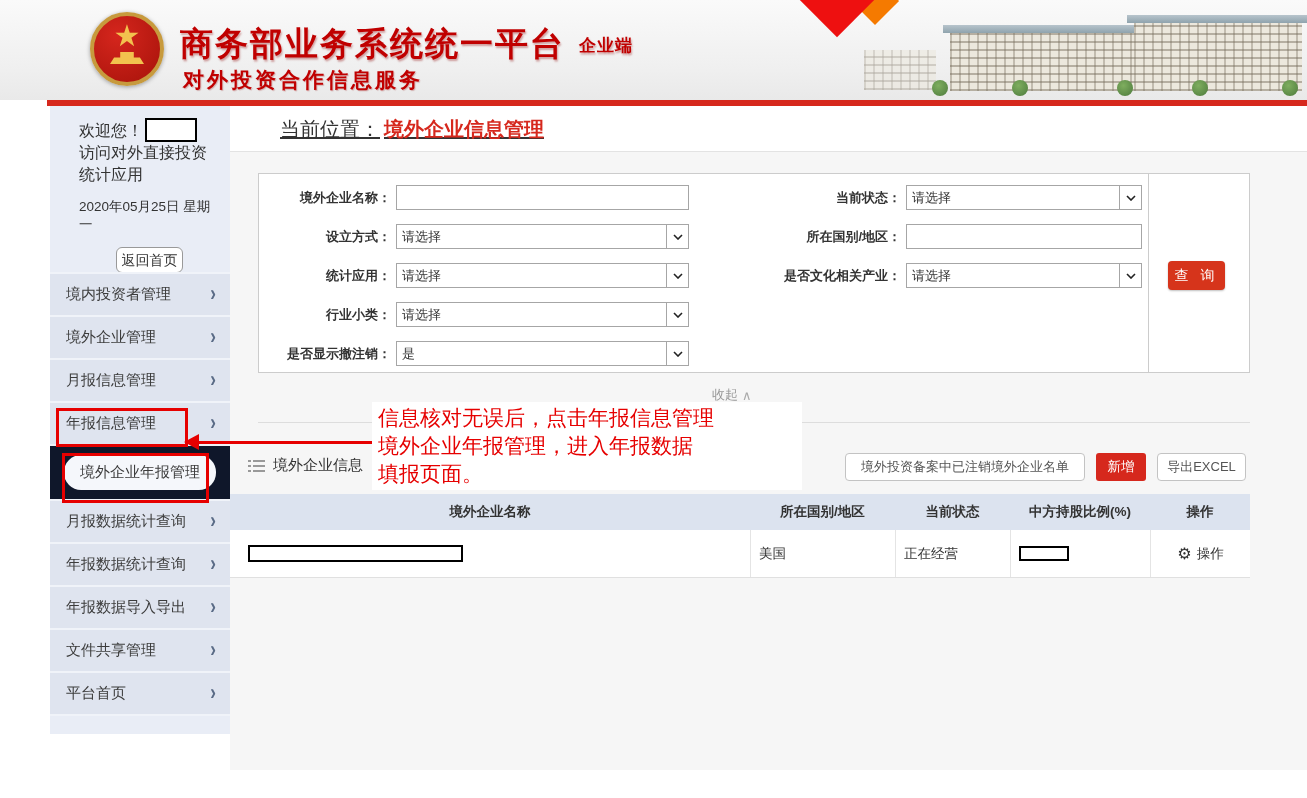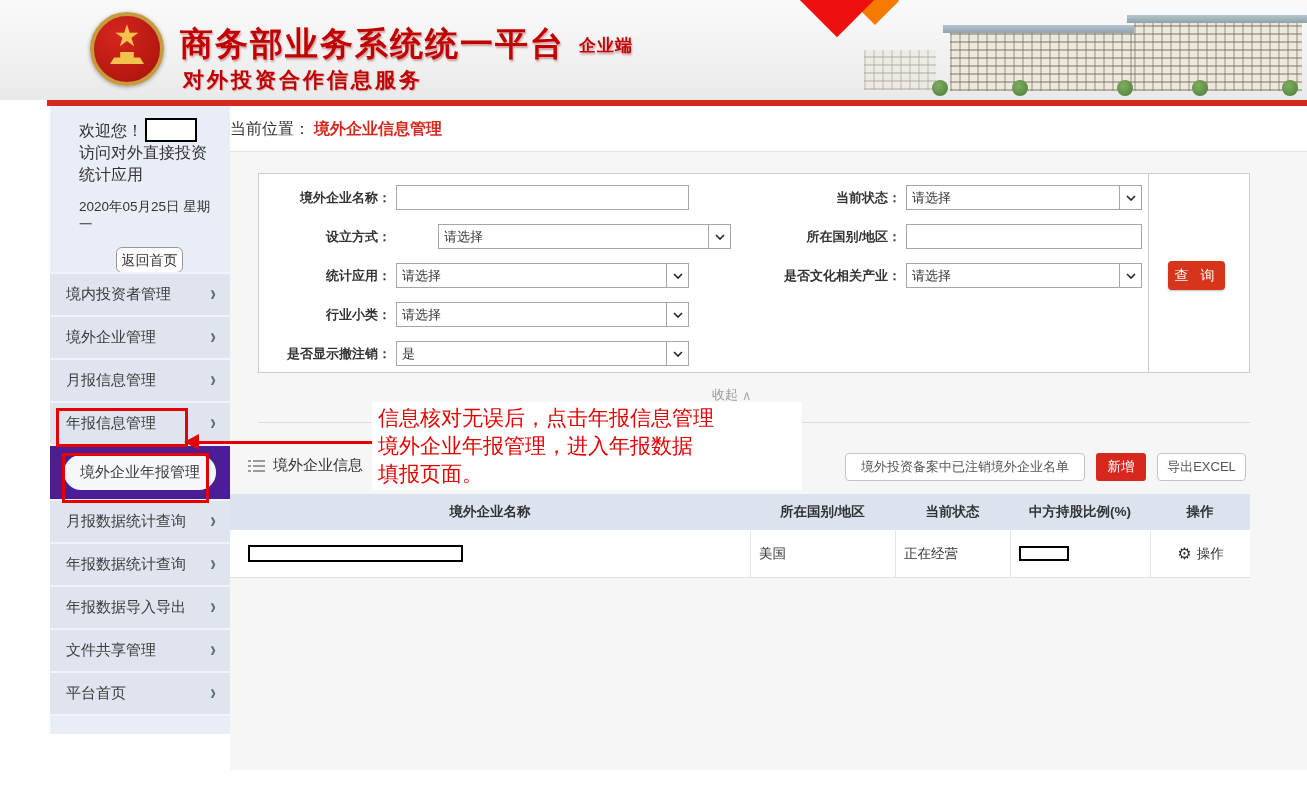--- a/index.html
+++ b/index.html
@@ -41,27 +41,27 @@
   .redacted { background:#fff; border:2px solid #000; }
   .redacted-user { width:52px; height:24px; margin-left:2px; }
   .welcome-line { font-size:16px; line-height:22px; }
   .side-date { margin-top:12px; font-size:13.5px; }
   .btn-back { display:block; margin:13px auto 0; width:67px; height:26px; background:#fff; border:1px solid #999;
     border-radius:6px; font-size:14px; color:#333; text-align:center; line-height:24px; cursor:pointer; }
   .menu { position:absolute; left:0; top:166px; width:180px; border-top:2px solid #f0f3f9; }
   .menu-item { height:43px; background:#dfe4ef; border-bottom:2px solid #f0f3f9; display:flex; align-items:center;
     justify-content:space-between; padding:0 14px 0 16px; font-size:15px; color:#3c3c3c; cursor:pointer; white-space:nowrap; }
   .chev { color:#5a6b86; font-size:17px; font-weight:bold; transform:scaleY(1.25); }
-  .submenu-row { height:55px; background:#4c1d95; border-bottom:2px solid #f0f3f9; display:flex; align-items:center; justify-content:center; }
+  .submenu-row { height:55px; background:#0f172a; border-bottom:2px solid #f0f3f9; display:flex; align-items:center; justify-content:center; }
   .pill { background:#f5f7fb; border-radius:17px; padding:8px 16px; font-size:15px; color:#3c3c3c; cursor:pointer; white-space:nowrap; }
 
   
   .main-bg { left:230px; top:106px; width:1077px; height:664px; background:#f6f6f6; }
   .breadcrumb { left:230px; top:106px; width:1077px; height:46px; background:#fff; border-bottom:1px solid #e3e3e3;
-    line-height:46px; font-size:16px; color:#333; }
+    line-height:46px; padding-left:50px; font-size:20px; color:#333;text-decoration:underline; }
   .breadcrumb .current { color:#d6281d; font-weight:bold; margin-left:4px; }
 
   .form-box { left:258px; top:173px; width:992px; height:200px; background:#fff; border:1px solid #ccc; }
   .form-divider { position:absolute; left:889px; top:0; width:1px; height:198px; background:#ccc; }
   .frow { position:absolute; height:25px; display:flex; align-items:center; }
   .flabel { font-size:13px; font-weight:bold; color:#333; text-align:right; white-space:nowrap; }
   .lab-l { width:132px; } .lab-r { width:200px; }
   .ctrl { border:1px solid #a6a6a6; background:#fff; height:25px; font-size:13px; color:#333; margin-left:5px; }
   .ctrl-text { padding:0 5px; }
   .w-left { width:293px; } .w-right { width:236px; }
@@ -195,21 +195,21 @@
   <span>当前位置：</span><span class="current">境外企业信息管理</span>
 </div>
 
 <div class="abs form-box">
   <div class="form-divider"></div>
 
   <div class="frow" style="left:0;top:11px;">
     <span class="flabel lab-l">境外企业名称：</span>
     <input class="ctrl ctrl-text w-left" value="" style="">
   </div>
-  <div class="frow" style="left:0;top:50px;gap:42px;">
+  <div class="frow" style="left:0;top:50px;">
     <span class="flabel lab-l">设立方式：</span>
     <div class="ctrl select-box w-left">
       <span>请选择</span>
       <span class="caret-box">
           <svg width="10" height="6">
             <polyline points="1,1 5,5 9,1" stroke="#222" fill="none" stroke-width="1.6"></polyline>
           </svg>
         </span>
     </div>
   </div>

